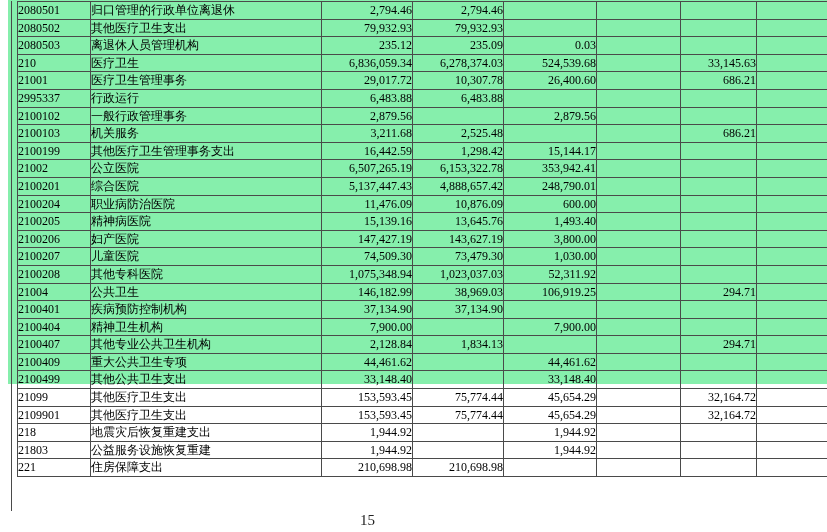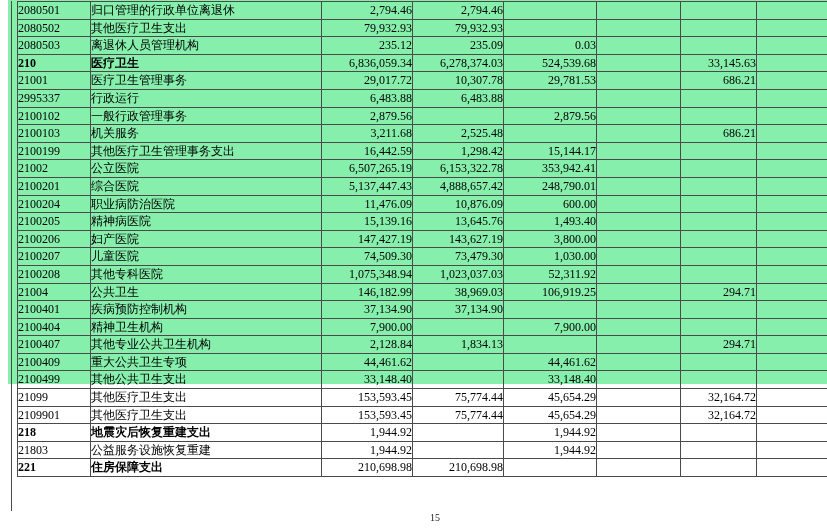--- a/index.html
+++ b/index.html
@@ -42,28 +42,28 @@
     font-size: 12px;
     line-height: 16.6px;
     white-space: nowrap;
     overflow: hidden;
     vertical-align: middle;
   }
   td.code { padding-left: 6px; font-size: 12px; }
   td.name { padding-left: 3px; font-size: 12px; }
   td.name.indent { }
   td.num { text-align: right; padding-right: 8px; font-size: 12px; }
-  tr.bold td.code, tr.bold td.name { font-weight: bold; }
+  tr.bold td.code, tr.bold td.name { font-weight: normal; }
   .page-number {
     position: absolute;
     top: 512px;
     left: 352px;
     width: 80px;
-    text-align: right;
-    font-size: 10px;
+    text-align: left;
+    font-size: 15px;
     color: #222;
   }
 </style>
 </head>
 <body>
 
 <div class="sheet">
 
   <div class="outer-left-line"></div>
 
@@ -117,21 +117,21 @@
           <td class="num">524,539.68</td>
           <td class="num"></td>
           <td class="num">33,145.63</td>
           <td class="num"></td>
         </tr>
         <tr>
           <td class="code">21001</td>
           <td class="name">医疗卫生管理事务</td>
           <td class="num">29,017.72</td>
           <td class="num">10,307.78</td>
-          <td class="num">29,781.53</td>
+          <td class="num">26,400.60</td>
           <td class="num"></td>
           <td class="num">686.21</td>
           <td class="num"></td>
         </tr>
         <tr>
           <td class="code">2995337</td>
           <td class="name indent">行政运行</td>
           <td class="num">6,483.88</td>
           <td class="num">6,483.88</td>
           <td class="num"></td>

